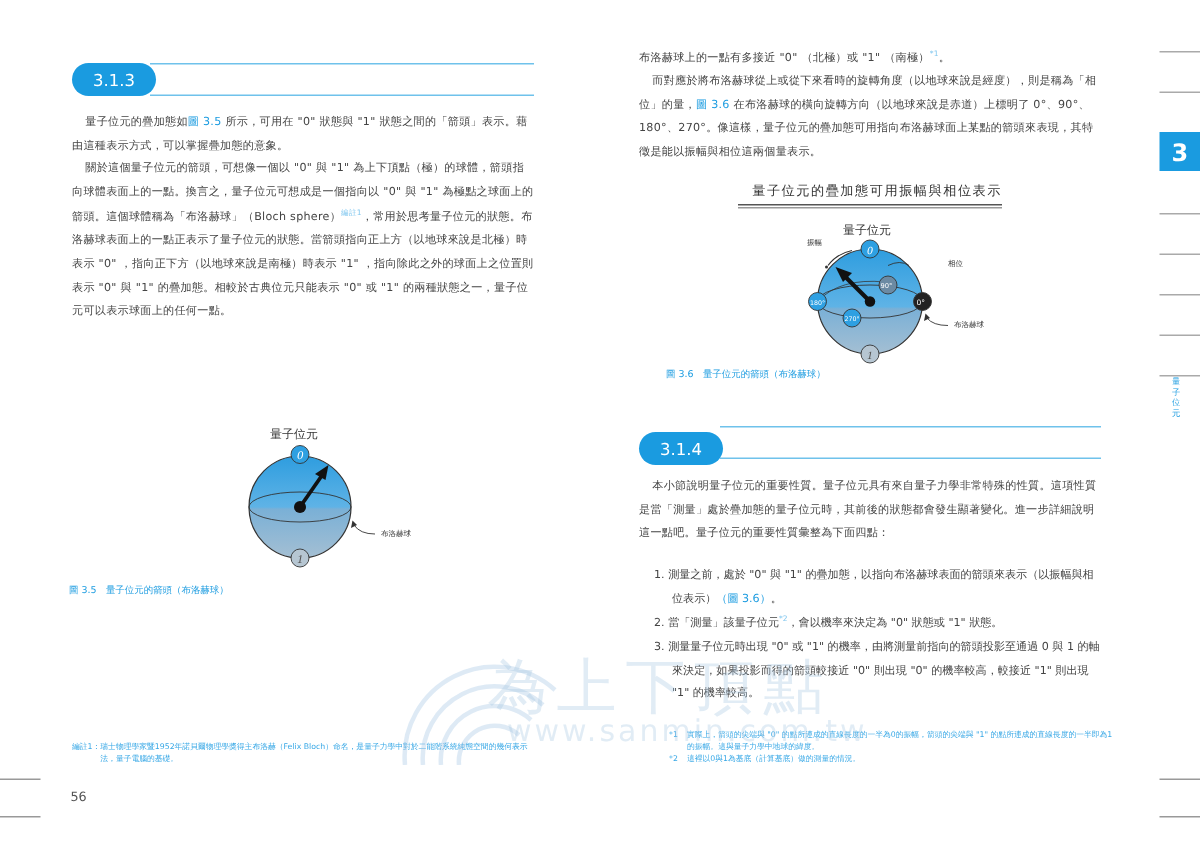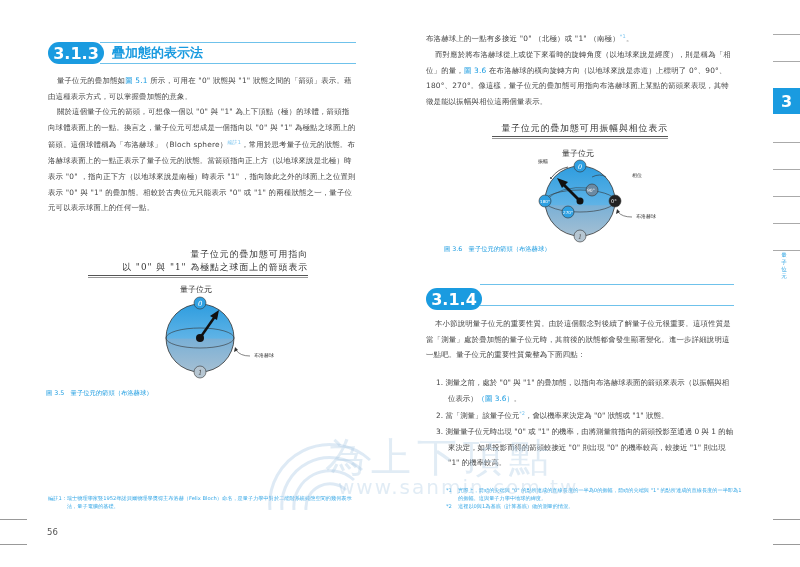--- a/index.html
+++ b/index.html
@@ -11,21 +11,21 @@
   .page-right { left: 400px; width: 400px; }
 
   .body-text { font-size: 7.4px; line-height: 15.6px; color: #444; letter-spacing: 0.2px; }
   .body-text p { text-indent: 1.2em; }
   .ref { color: #1a9be0; }
   .sup { color: #7fc6ef; font-size: 5px; vertical-align: super; }
 
   
   .section-head { position: absolute; display: flex; align-items: center; height: 22px; }
   .badge { width: 56px; height: 22px; background: #1a9be0; border-radius: 11px; color: #fff;
-           font-weight: bold; font-size: 16px; display: flex; align-items: center; justify-content: center; }
+           font-weight: normal; font-size: 11px; display: flex; align-items: center; justify-content: center; }
   .head-title { margin-left: 8px; font-size: 13px; font-weight: bold; color: #1a9be0; position: relative; padding: 4px 0; }
   .head-lines { position: absolute; height: 22px; border-top: 1.5px solid #6fc2eb; border-bottom: 1.5px solid #6fc2eb; }
 
   
   .fig-title { font-family: "DejaVu Serif", serif; font-size: 8.8px; color: #333; text-align: right; line-height: 13px; letter-spacing: 1px; }
   .fig-rule { border-top: 1px solid #555; border-bottom: 1px solid #999; height: 3px; }
   .fig-caption { font-size: 6.3px; color: #1a9be0; }
   .fig-label { font-family: "DejaVu Serif", serif; font-size: 8px; color: #333; }
   .tiny-label { font-family: "DejaVu Serif", serif; font-size: 5px; color: #333; }
 
@@ -52,37 +52,31 @@
   .wm-arcs { position: absolute; left: 260px; top: 420px; }
 </style>
 </head>
 <body>
 
 <div class="page page-left">
 
   <div class="head-lines" style="left:100px; top:42px; width:256px;"></div>
   <div class="section-head" style="left:48px; top:42px;">
     <div class="badge">3.1.3</div>
-    <div class="head-title">疊加態的表示法</div>
   </div>
 
   <div class="body-text" style="position:absolute; left:48px; top:73px; width:308px;">
     <p>
-      <span>量子位元的疊加態如</span><span class="ref">圖 5.1</span><span> 所示，可用在 "0" 狀態與 "1" 狀態之間的「箭頭」表示。藉由這種表示方式，可以掌握疊加態的意象。</span>
+      <span>量子位元的疊加態如</span><span class="ref">圖 3.5</span><span> 所示，可用在 "0" 狀態與 "1" 狀態之間的「箭頭」表示。藉由這種表示方式，可以掌握疊加態的意象。</span>
     </p>
     <p>
       <span>關於這個量子位元的箭頭，可想像一個以 "0" 與 "1" 為上下頂點（極）的球體，箭頭指向球體表面上的一點。換言之，量子位元可想成是一個指向以 "0" 與 "1" 為極點之球面上的箭頭。這個球體稱為「布洛赫球」（Bloch sphere）</span><span class="sup">編註1</span><span>，常用於思考量子位元的狀態。布洛赫球表面上的一點正表示了量子位元的狀態。當箭頭指向正上方（以地球來說是北極）時表示 "0" ，指向正下方（以地球來說是南極）時表示 "1" ，指向除此之外的球面上之位置則表示 "0" 與 "1" 的疊加態。相較於古典位元只能表示 "0" 或 "1" 的兩種狀態之一，量子位元可以表示球面上的任何一點。</span>
     </p>
   </div>
 
-  <div style="position:absolute; left:88px; top:248px; width:220px;">
-    <div class="fig-title">量子位元的疊加態可用指向</div>
-    <div class="fig-title">以 "0" 與 "1" 為極點之球面上的箭頭表示</div>
-    <div class="fig-rule" style="margin-top:1px;"></div>
-  </div>
   <div class="fig-label" style="position:absolute; left:180px; top:284px;">量子位元</div>
 
   <svg style="position:absolute; left:140px; top:290px;" width="200" height="90" viewBox="0 0 200 90">
     <defs>
       <linearGradient id="sphA" x1="0" y1="0" x2="0" y2="1">
         <stop offset="0" stop-color="#2e9ddf"></stop>
         <stop offset="0.5" stop-color="#5fb3e6"></stop>
         <stop offset="0.52" stop-color="#7ab0d6"></stop>
         <stop offset="1" stop-color="#a4bfd3"></stop>
       </linearGradient>
@@ -169,21 +163,21 @@
   <div class="tiny-label" style="position:absolute; left:236px; top:213px;">布洛赫球</div>
 
   <div class="fig-caption" style="position:absolute; left:44px; top:245px;">圖 3.6　量子位元的箭頭（布洛赫球）</div>
 
   <div class="head-lines" style="left:80px; top:284px; width:254px;"></div>
   <div class="section-head" style="left:26px; top:288px;">
     <div class="badge">3.1.4</div>
   </div>
 
   <div class="body-text" style="position:absolute; left:26px; top:316px; width:310px;">
-    <p>本小節說明量子位元的重要性質。由於這個觀念對後續了解量子位元很重要。這項性質是當「測量」處於疊加態的量子位元時，其前後的狀態都會發生顯著變化。進一步詳細說明這一點吧。量子位元的重要性質彙整為下面四點：</p>
+    <p>本小節說明量子位元的重要性質。量子位元具有來自量子力學非常特殊的性質。這項性質是當「測量」處於疊加態的量子位元時，其前後的狀態都會發生顯著變化。進一步詳細說明這一點吧。量子位元的重要性質彙整為下面四點：</p>
   </div>
 
   <ul class="list" style="position:absolute; left:36px; top:375px; width:300px;">
     <li>
       <span>1.</span>
       <span>測量之前，處於 "0" 與 "1" 的疊加態，以指向布洛赫球表面的箭頭來表示（以振幅與相位表示）</span><span class="ref">（圖 3.6）</span><span>。</span>
     </li>
     <li>
       <span>2.</span>
       <span>當「測量」該量子位元</span><span class="sup">*2</span><span>，會以機率來決定為 "0" 狀態或 "1" 狀態。</span>

